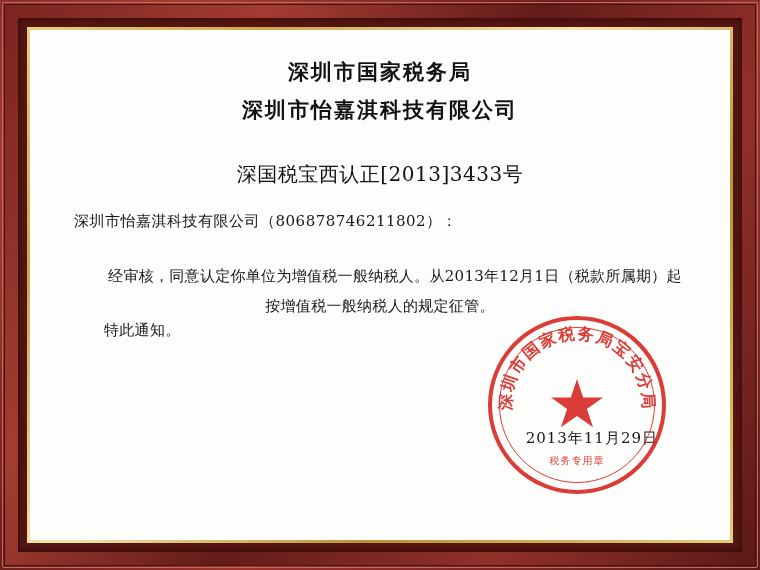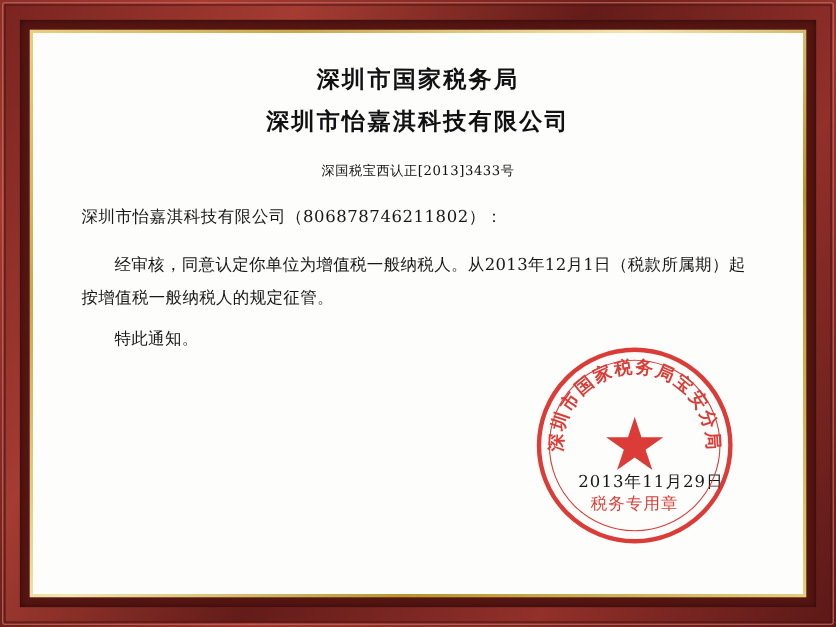--- a/index.html
+++ b/index.html
@@ -92,42 +92,42 @@
     letter-spacing: 2px;
     line-height: 1.5;
     color: #111;
   }
   #title-line-2 {
     margin-top: 6px;
   }
 
   #doc-number {
     text-align: center;
-    font-size: 12px;
-    margin-top: 22px;
+    font-size: 20px;
+    margin-top: 36px;
     letter-spacing: 0.5px;
     color: #111;
   }
 
   #addressee {
     margin-top: 24px;
     font-size: 15px;
     letter-spacing: 0.5px;
   }
 
   #body-paragraph {
-    margin-top: 18px;
+    margin-top: 30px;
     font-size: 15px;
     line-height: 2;
     text-indent: 2em;
     letter-spacing: 0.3px;
+    text-align: center;
   }
 
   #closing-paragraph {
-    margin-top: 14px;
     font-size: 15px;
     text-indent: 2em;
     letter-spacing: 0.3px;
   }
 
   
   #seal {
     position: absolute;
     right: 64px;
     bottom: 46px;
@@ -171,21 +171,21 @@
     font-weight: bold;
     letter-spacing: 2px;
   }
   #seal-bottom-text {
     position: absolute;
     left: 0;
     right: 0;
     bottom: 22px;
     text-align: center;
     color: #d8221c;
-    font-size: 15px;
+    font-size: 10px;
     font-family: "DejaVu Serif", "Liberation Serif", serif;
     letter-spacing: 1px;
   }
 
   #issue-date {
     position: absolute;
     right: 72px;
     bottom: 92px;
     font-size: 15px;
     color: #171717;

